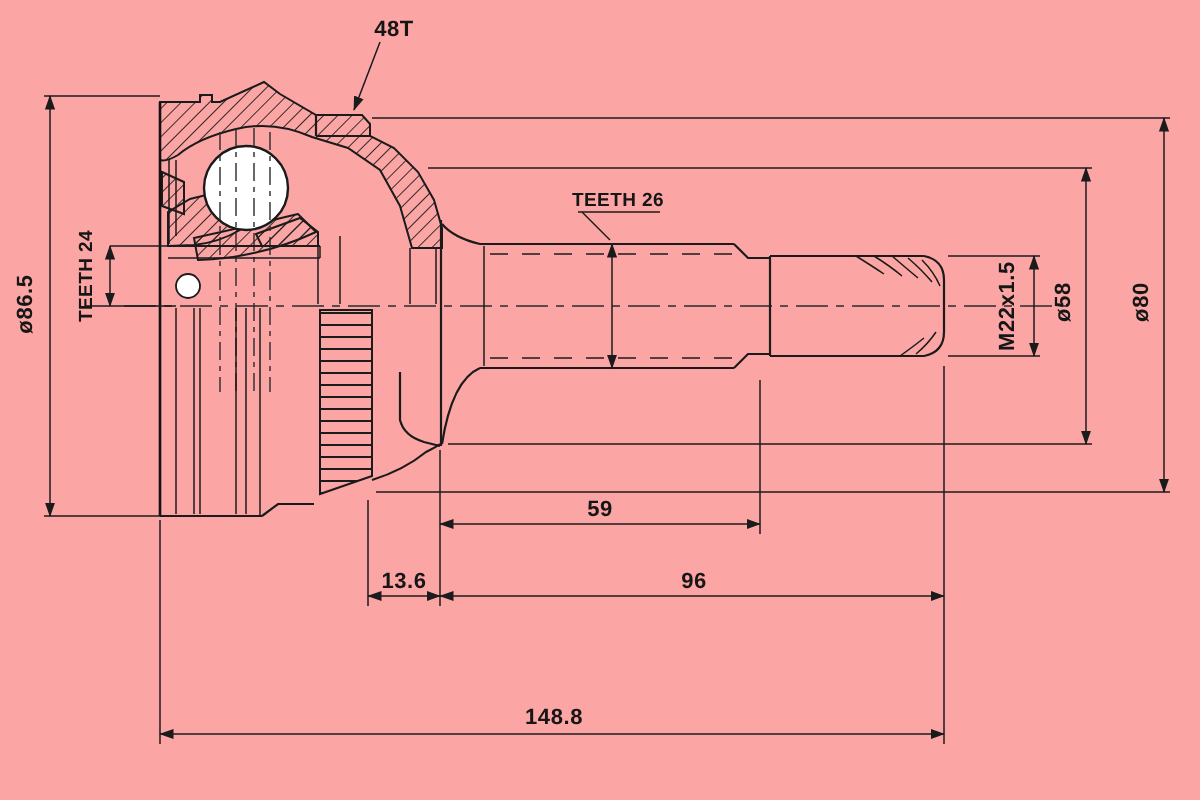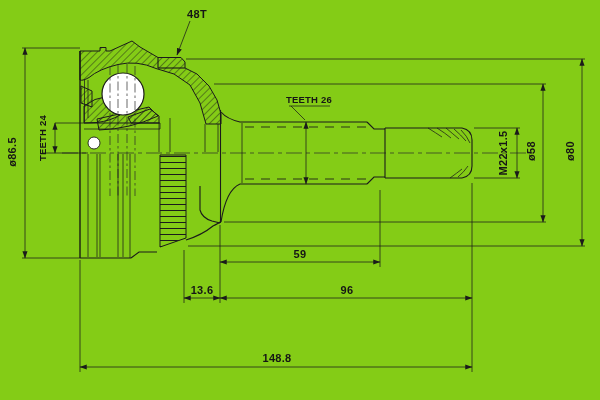--- a/index.html
+++ b/index.html
@@ -1,16 +1,16 @@
 <!DOCTYPE html>
 <html><head>
 <meta charset="utf-8">
 <style>
   html,body{margin:0;padding:0;background:#ffffff;}
-  .stage{position:relative;width:600px;height:400px;background:#84cc16;overflow:hidden;
+  .stage{position:relative;width:600px;height:400px;background:#fca5a5;overflow:hidden;
          font-family:"Liberation Sans",sans-serif;}
   svg{display:block}
   .dimtxt{font-family:"Liberation Sans",sans-serif;font-size:11px;font-weight:bold;
           fill:#161616;letter-spacing:.3px;}
   .dimtxt-sm{font-family:"Liberation Sans",sans-serif;font-size:9.5px;font-weight:bold;
           fill:#161616;letter-spacing:.2px;}
   .thin{stroke:#1b1b1b;stroke-width:.75;fill:none;}
   .med{stroke:#1b1b1b;stroke-width:1.1;fill:none;}
   .thick{stroke:#111;stroke-width:1.3;fill:none;}
   .hatch{fill:url(#hat);stroke:#1b1b1b;stroke-width:1;}

